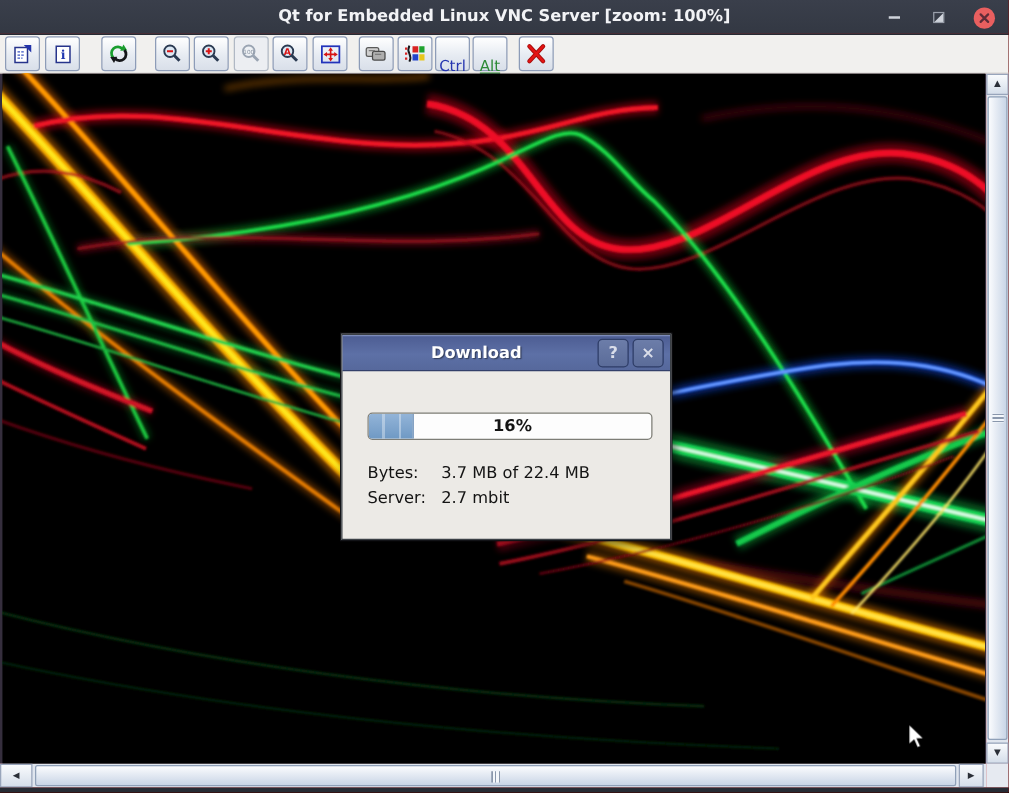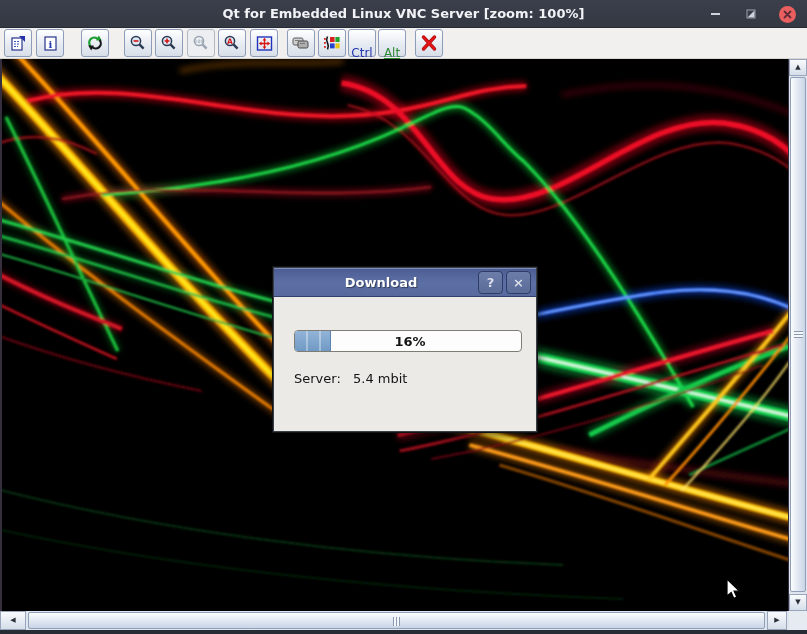--- a/index.html
+++ b/index.html
@@ -334,22 +334,26 @@
       </div>
       <div class="dlg-body">
         <div class="pbar">
           <div class="pchunk" style="width: 16%;">
                 <div class="seg"></div>
               </div>
           <div class="plabel">16%</div>
         </div>
         <div class="dlg-rows">
           <div class="dlg-row">
+            <span class="lab">Bytes:</span>
+            <span class="val">3.7 MB of 22.4 MB</span>
+          </div>
+          <div class="dlg-row">
             <span class="lab">Server:</span>
-            <span class="val">5.4 mbit</span>
+            <span class="val">2.7 mbit</span>
           </div>
         </div>
       </div>
     </div>
 
     <svg class="cursor" width="18" height="24">
       <path d="M2 1 L2 18 L6.2 14.4 L8.8 20.4 L11.8 19.1 L9.1 13.2 L14.6 13.2 Z" fill="#ffffff" stroke="#000000" stroke-width="1.2"></path>
     </svg>
   </div>
   </div>

